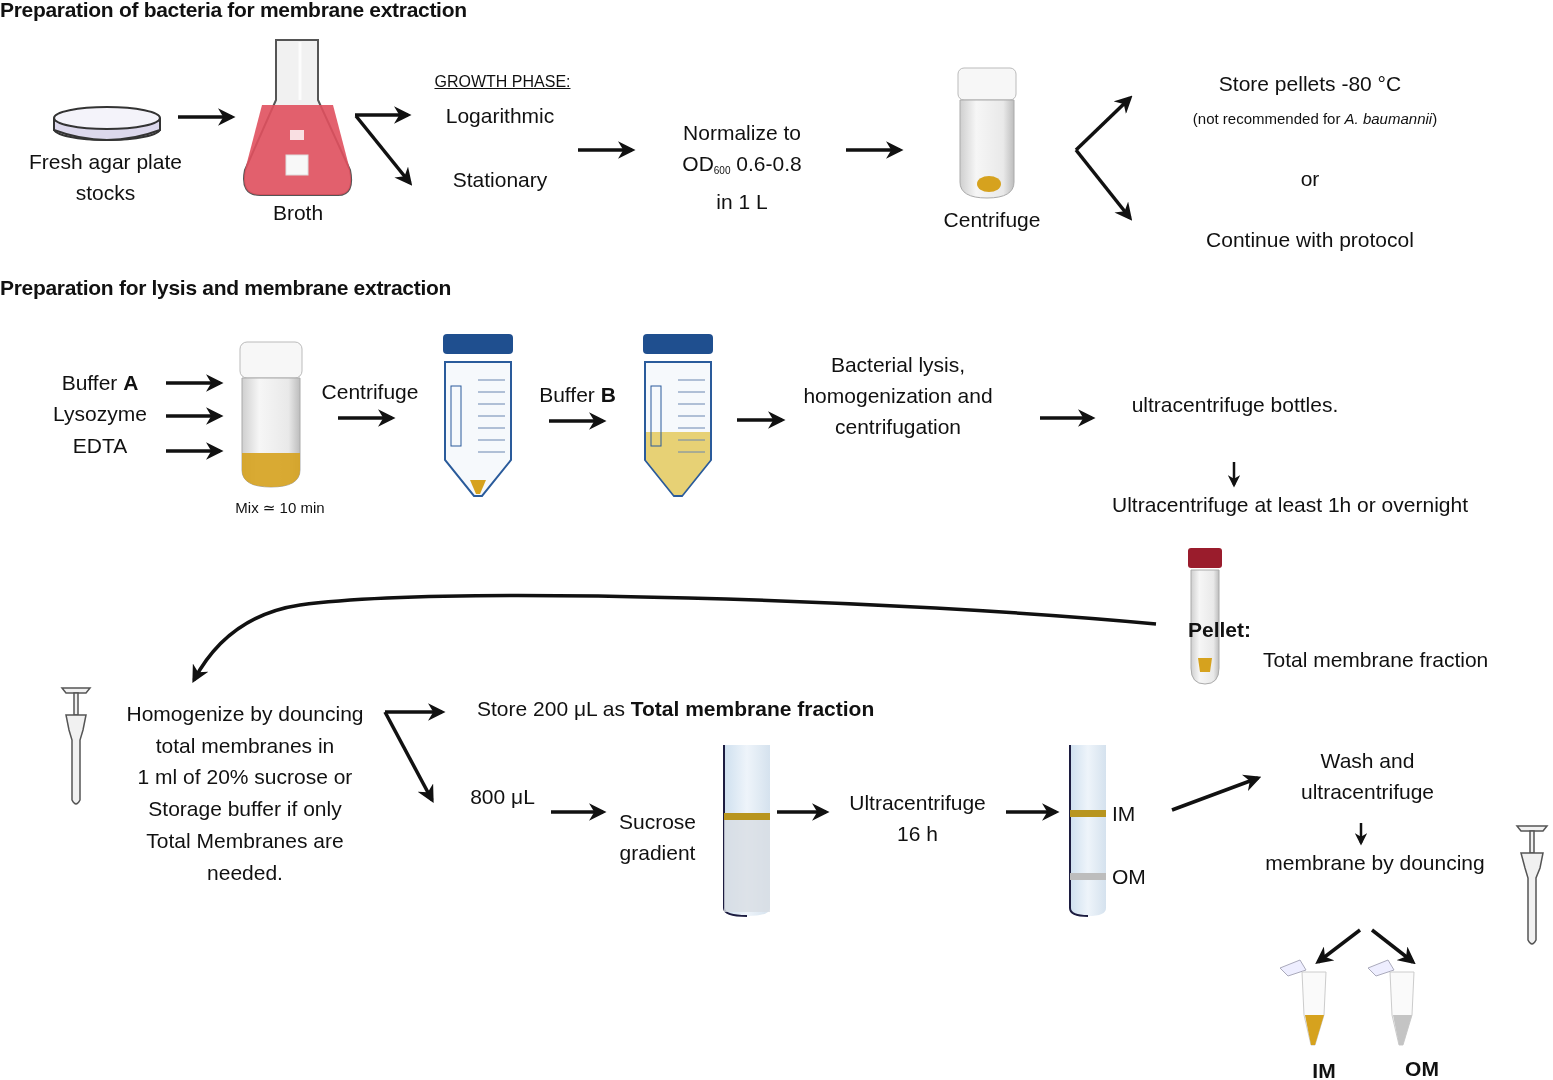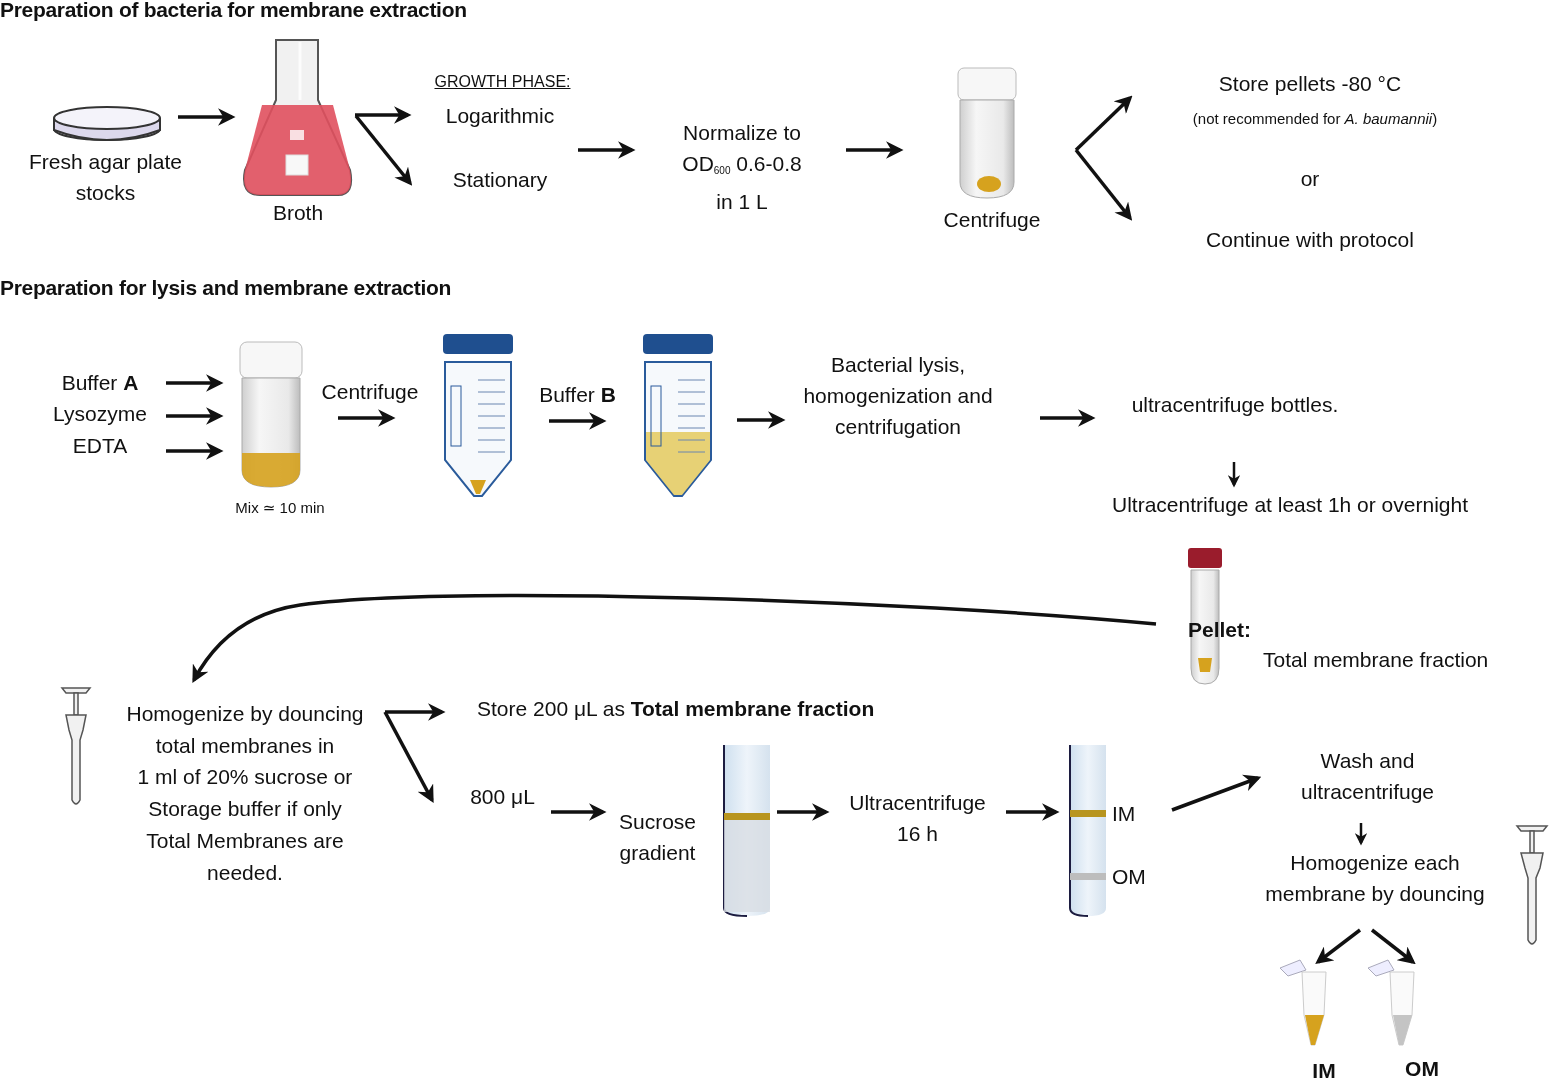--- a/index.html
+++ b/index.html
@@ -233,18 +233,17 @@
   <div>16 h</div>
 </div>
 <div class="t" style="left:1112px; top:798px; text-align:left;">IM</div>
 <div class="t" style="left:1112px; top:861px; text-align:left;">OM</div>
 
 <div class="t" style="left:1260px; top:745px; width:215px;">
   <div>Wash and</div>
   <div>ultracentrifuge</div>
 </div>
 <div class="t" style="left:1240px; top:847px; width:270px;">
-  <div>Homogenize each</div>
   <div>membrane by douncing</div>
 </div>
 
 <div class="t" style="left:1296px; top:1055px; width:56px; font-weight:bold;">IM</div>
 <div class="t" style="left:1394px; top:1053px; width:56px; font-weight:bold;">OM</div>
 
 </body></html>

